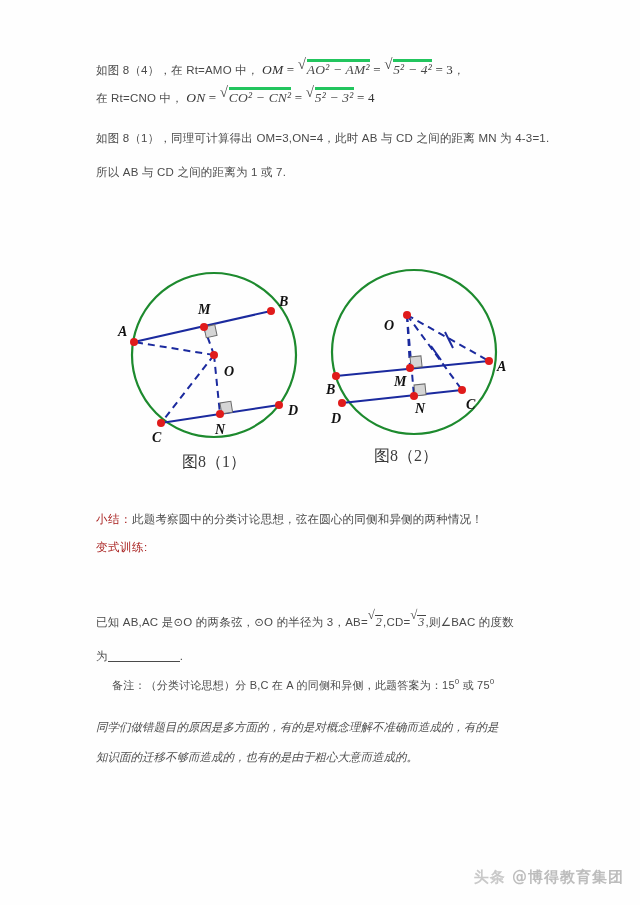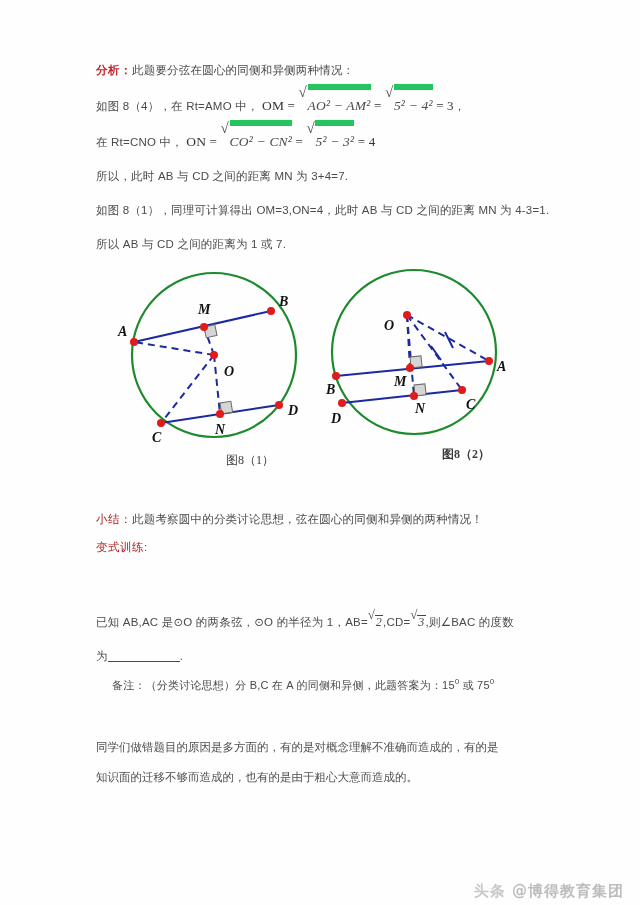--- a/index.html
+++ b/index.html
@@ -38,20 +38,21 @@
     font-weight: bold;
     letter-spacing: 0.5px;
   }
   .lbl-red-dark {
     color: #a8201f;
     font-weight: normal;
     letter-spacing: 0.5px;
   }
   .mathit {
     font-family: "Liberation Serif", "DejaVu Serif", serif;
+    font-style: italic;
     font-size: 13.5px;
     color: #333;
     text-align: right;
   }
   .mathrm {
     font-family: "Liberation Serif", "DejaVu Serif", serif;
     font-style: normal;
     font-size: 13px;
     color: #333;
   }
@@ -67,22 +68,22 @@
   .sqrt > .rad {
     position: absolute;
     left: 0;
     top: 1px;
     font-size: 15px;
     font-style: normal;
     line-height: 1;
   }
   .sqrt > .bar {
     display: inline-block;
-    border-top: 6px solid #22c55e;
-    padding-top: 8px;
+    border-top: 3px solid #22c55e;
+    padding-top: 0px;
     line-height: 15px;
   }
   .sqrt-sm {
     display: inline-block;
     position: relative;
     padding-left: 7px;
     font-family: "Liberation Serif", "DejaVu Serif", serif;
     font-style: italic;
     font-size: 12px;
   }
@@ -107,22 +108,22 @@
     top: 258px;
     width: 456px;
     height: 215px;
   }
   .fig {
     position: absolute;
     top: 0;
   }
   .fig-caption {
     position: absolute;
-    text-align: right;
-    font-size: 12px;
+    text-align: center;
+    font-size: 16px;
     font-family: "Liberation Serif", "DejaVu Serif", serif;
     color: #3b3b3b;
     width: 120px;
   }
   .blank-line {
     display: inline-block;
     width: 72px;
     border-bottom: 1px solid #4a4a4a;
     height: 12px;
     vertical-align: -2px;
@@ -131,21 +132,21 @@
     font-size: 11px;
     color: #4a4a4a;
   }
   .deg {
     font-size: 8px;
     vertical-align: super;
   }
   .watermark {
     position: absolute;
     right: 16px;
-    bottom: 4px;
+    bottom: 18px;
     font-size: 15px;
     color: #bdbdbd;
     font-weight: bold;
     letter-spacing: 1px;
     font-family: "DejaVu Sans", sans-serif;
     white-space: nowrap;
   }
   .wm-tt {
     color: #c9c9c9;
   }
@@ -155,23 +156,20 @@
     color: #4f4f4f;
   }
 </style>
 </head>
 <body>
 
 <div class="page">
 
   <div class="content">
 
-    <div class="line">
-      <span class="lbl-red">分析：</span><span>此题要分弦在圆心的同侧和异侧两种情况：</span>
-    </div>
 
     <div class="line">
       <span>如图 8（4），在 Rt=AMO 中，</span>
       <span class="mathit">OM</span>
       <span class="mathrm">=</span>
       <span class="sqrt"><span class="rad">√</span><span class="bar">AO² − AM²</span></span>
       <span class="mathrm">=</span>
       <span class="sqrt"><span class="rad">√</span><span class="bar">5² − 4²</span></span>
       <span class="mathrm">= 3</span><span>，</span>
     </div>
@@ -181,21 +179,20 @@
       <span class="mathit">ON</span>
       <span class="mathrm">=</span>
       <span class="sqrt"><span class="rad">√</span><span class="bar">CO² − CN²</span></span>
       <span class="mathrm">=</span>
       <span class="sqrt"><span class="rad">√</span><span class="bar">5² − 3²</span></span>
       <span class="mathrm">= 4</span>
     </div>
 
     <div class="gap-sm"></div>
 
-    <div class="line">所以，此时 AB 与 CD 之间的距离 MN 为 3+4=7.</div>
     <div class="gap-sm"></div>
     <div class="line">如图 8（1），同理可计算得出 OM=3,ON=4，此时 AB 与 CD 之间的距离 MN 为 4-3=1.</div>
     <div class="gap-sm"></div>
     <div class="line">所以 AB 与 CD 之间的距离为 1 或 7.</div>
   </div>
 
   <div class="figures">
 
     <div class="fig" style="left:20px;">
       <svg width="220" height="200" viewBox="0 0 220 200">
@@ -270,51 +267,51 @@
         <circle cx="93" cy="57" r="4" fill="#e01b1b"></circle>
 
         <text x="183" y="113" font-family="Liberation Serif, serif" font-style="italic" font-weight="bold" font-size="14" fill="#111">A</text>
         <text x="12" y="136" font-family="Liberation Serif, serif" font-style="italic" font-weight="bold" font-size="14" fill="#111">B</text>
         <text x="152" y="151" font-family="Liberation Serif, serif" font-style="italic" font-weight="bold" font-size="14" fill="#111">C</text>
         <text x="17" y="165" font-family="Liberation Serif, serif" font-style="italic" font-weight="bold" font-size="14" fill="#111">D</text>
         <text x="80" y="128" font-family="Liberation Serif, serif" font-style="italic" font-weight="bold" font-size="14" fill="#111">M</text>
         <text x="101" y="155" font-family="Liberation Serif, serif" font-style="italic" font-weight="bold" font-size="14" fill="#111">N</text>
         <text x="70" y="72" font-family="Liberation Serif, serif" font-style="italic" font-weight="bold" font-size="14" fill="#111">O</text>
       </svg>
-      <div class="fig-caption" style="left:56px; top:188px;font-weight:bold;">图8（2）</div>
+      <div class="fig-caption" style="left:32px; top:188px;">图8（2）</div>
     </div>
   </div>
 
   <div style="position:absolute; left:96px; top:505px; width:456px;">
     <div class="line">
       <span class="lbl-red-dark">小结：</span><span>此题考察圆中的分类讨论思想，弦在圆心的同侧和异侧的两种情况！</span>
     </div>
   </div>
 
   <div style="position:absolute; left:96px; top:533px; width:456px;">
     <div class="line lbl-red-dark">变式训练:</div>
   </div>
 
   <div style="position:absolute; left:96px; top:608px; width:460px;">
     <div class="line">
-      <span>已知 AB,AC 是⊙O 的两条弦，⊙O 的半径为 1，AB=</span><span class="sqrt-sm"><span class="rad">√</span><span class="bar">2</span></span><span>,CD=</span><span class="sqrt-sm"><span class="rad">√</span><span class="bar">3</span></span><span>,则∠BAC 的度数</span>
+      <span>已知 AB,AC 是⊙O 的两条弦，⊙O 的半径为 3，AB=</span><span class="sqrt-sm"><span class="rad">√</span><span class="bar">2</span></span><span>,CD=</span><span class="sqrt-sm"><span class="rad">√</span><span class="bar">3</span></span><span>,则∠BAC 的度数</span>
     </div>
     <div class="gap-sm"></div>
     <div class="line">
       <span>为</span><span class="blank-line"></span><span>.</span>
     </div>
   </div>
 
   <div style="position:absolute; left:112px; top:668px; width:460px;">
     <div class="line note">
       <span>备注：（分类讨论思想）分 B,C 在 A 的同侧和异侧，此题答案为：15</span><span class="deg">0</span><span> 或 75</span><span class="deg">0</span>
     </div>
   </div>
 
-  <div style="position:absolute; left:96px; top:732px; width:460px;">
+  <div style="position:absolute; left:96px; top:712px; width:460px;font-style:italic;">
     <div class="para">同学们做错题目的原因是多方面的，有的是对概念理解不准确而造成的，有的是</div>
     <div class="para">知识面的迁移不够而造成的，也有的是由于粗心大意而造成的。</div>
   </div>
 
   <div class="watermark">
     <span class="wm-tt">头条</span>
     <span>@博得教育集团</span>
   </div>
 
 </div>

